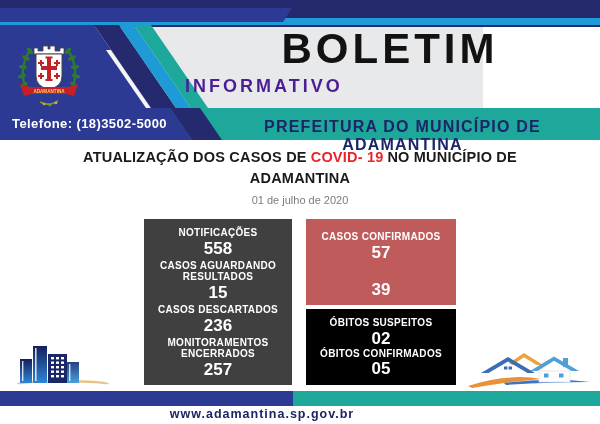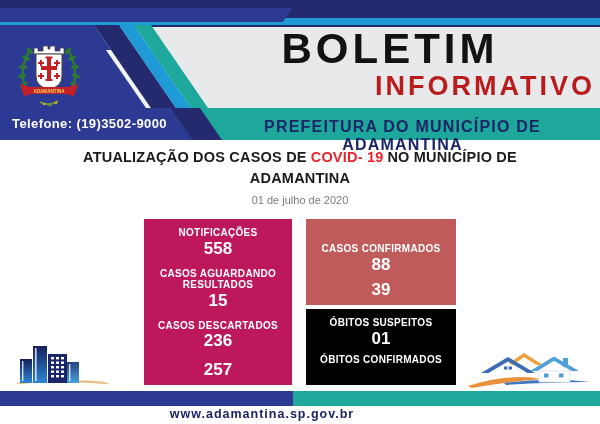--- a/index.html
+++ b/index.html
@@ -1,53 +1,53 @@
 <!DOCTYPE html>
 <html><head>
 <meta charset="utf-8">
 <style>
   html,body{margin:0;padding:0;background:#fff;}
   #canvas{
     position:relative;width:600px;height:424px;overflow:hidden;background:#ffffff;
     font-family:"Liberation Sans",sans-serif;
   }
   
-  .header{position:absolute;left:0;top:0;width:600px;height:140px;background:#e8e9eb;}
+  .header{position:absolute;left:0;top:0;width:483px;height:140px;background:#e8e9eb;}
   .bar-navy-top{position:absolute;left:0;top:0;width:600px;height:18px;background:#252a6e;}
   .bar-blue{position:absolute;left:0;top:18px;width:600px;height:7px;background:#1e9ad6;}
   .bar-navy-thin{position:absolute;left:0;top:25px;width:600px;height:2px;background:#252a6e;}
   .band-teal{position:absolute;left:0;top:108px;width:600px;height:32px;background:#1ea79b;}
   .blue-field{position:absolute;left:0;top:0;width:600px;height:140px;background:#2d3a93;
     clip-path:polygon(0px 25px,94px 25px,151px 108px,170px 108px,192px 140px,0px 140px);}
   .stripe{position:absolute;left:0;top:0;width:600px;height:140px;}
   .stripe-white{background:#f4f5f7;clip-path:polygon(106px 50px,111px 50px,151px 108px,146px 108px);}
   .stripe-navy{background:#252a6e;clip-path:polygon(94px 25px,119px 25px,176px 108px,151px 108px);}
   .stripe-navy2{background:#252a6e;clip-path:polygon(170px 108px,200px 108px,222px 140px,192px 140px);}
   .stripe-blue{background:#1e9ad6;clip-path:polygon(119px 25px,134px 25px,191px 108px,176px 108px);}
   .stripe-teal{background:#1ea79b;clip-path:polygon(134px 25px,151px 25px,208px 108px,191px 108px);}
   .band-royal{position:absolute;left:0;top:8px;width:292px;height:14px;background:#2d3a93;
     clip-path:polygon(0px 0px,292px 0px,283px 14px,0px 14px);}
   .boletim1{position:absolute;left:185px;top:27px;width:410px;text-align:center;
     font-size:42px;line-height:44px;font-weight:bold;letter-spacing:4px;color:#121212;}
-  .boletim2{position:absolute;left:185px;top:71px;width:410px;text-align:right;
-    font-size:27px;line-height:30px;font-weight:bold;letter-spacing:3px;color:#b91c1c;}
+  .boletim2{position:absolute;left:185px;top:71px;width:410px;text-align:left;
+    font-size:18px;line-height:30px;font-weight:bold;letter-spacing:3px;color:#4c1d95;}
   .phone{position:absolute;left:12px;top:116px;font-size:13px;font-weight:bold;color:#ffffff;letter-spacing:.4px;}
   .org{position:absolute;left:215px;top:118px;width:375px;text-align:center;
     font-size:16px;font-weight:bold;color:#1c2566;letter-spacing:1.2px;}
   .crest{position:absolute;left:16px;top:34px;width:66px;height:78px;}
   
   .heading{position:absolute;left:0;top:147px;width:600px;text-align:center;
     font-size:14.5px;line-height:21px;font-weight:bold;color:#1a1a1a;letter-spacing:.2px;}
   .heading .hl{color:#e8242c;margin:0 4px;}
   .date{position:absolute;left:0;top:194px;width:600px;text-align:center;
     font-size:11px;color:#7b7b7b;}
   .panel{position:absolute;display:flex;flex-direction:column;justify-content:space-between;
     text-align:center;color:#ffffff;box-sizing:border-box;}
-  .panel-blue{left:144px;top:219px;width:148px;height:166px;background:#be185d;padding:8px 2px 6px;}
-  .panel-red{left:306px;top:219px;width:150px;height:86px;background:#c05b5b;padding:24px 2px 6px;}
+  .panel-blue{left:144px;top:219px;width:148px;height:166px;background:#404040;padding:8px 2px 6px;}
+  .panel-red{left:306px;top:219px;width:150px;height:86px;background:#c05b5b;padding:12px 2px 6px;}
   .panel-black{left:306px;top:309px;width:150px;height:76px;background:#000000;padding:8px 2px 20px;}
   .stat-label span{display:block;font-size:10px;line-height:11.5px;font-weight:bold;letter-spacing:.3px;}
   .stat-value{font-size:17px;line-height:18px;font-weight:bold;margin-top:1px;}
   
   .bar-bottom-navy{position:absolute;left:0;top:391px;width:293px;height:15px;background:#2d3a93;}
   .bar-bottom-teal{position:absolute;left:293px;top:391px;width:307px;height:15px;background:#1ea79b;}
   .site{position:absolute;left:0;top:407px;width:524px;text-align:center;
     font-size:12.5px;font-weight:bold;color:#1c2566;letter-spacing:1px;}
   .buildings{position:absolute;left:15px;top:341px;width:95px;height:48px;}
   .houses{position:absolute;left:464px;top:349px;width:130px;height:42px;}
@@ -103,21 +103,21 @@
       <text x="33" y="58.5" text-anchor="middle" font-size="4.6" font-weight="bold" fill="#f4d35e" font-family="Liberation Sans, sans-serif">ADAMANTINA</text>
 
       <path d="M24 68 q9 5 18 -1" stroke="#7a9a2e" stroke-width="2" fill="none"></path>
       <circle cx="28" cy="70" r="1.3" fill="#cfae3a"></circle>
       <circle cx="34" cy="71" r="1.3" fill="#7a9a2e"></circle>
       <circle cx="40" cy="69" r="1.3" fill="#cfae3a"></circle>
     </svg>
 
     <div class="boletim1">BOLETIM</div>
     <div class="boletim2">INFORMATIVO</div>
-    <div class="phone">Telefone: (19)3502-9000</div>
+    <div class="phone">Telefone: (18)3502-5000</div>
     <div class="org">PREFEITURA DO MUNICÍPIO DE ADAMANTINA</div>
   </div>
 
   <div class="heading">
     <span>ATUALIZAÇÃO DOS CASOS DE</span><span class="hl">COVID- 19</span><span>NO MUNICÍPIO DE</span>
     <br>
     <span>ADAMANTINA</span>
   </div>
   <div class="date">01 de julho de 2020</div>
 
@@ -135,47 +135,52 @@
       </div>
       <div class="stat-value">15</div>
     </div>
     <div class="stat">
       <div class="stat-label">
         <span>CASOS DESCARTADOS</span>
       </div>
       <div class="stat-value">236</div>
     </div>
     <div class="stat">
+      <div class="stat-label">
+        <span>MONITORAMENTOS</span>
+        <span>ENCERRADOS</span>
+      </div>
       <div class="stat-value">257</div>
     </div>
   </div>
 
   <div class="panel panel-red">
     <div class="stat">
       <div class="stat-label">
         <span>CASOS CONFIRMADOS</span>
       </div>
-      <div class="stat-value">88</div>
+      <div class="stat-value">57</div>
     </div>
     <div class="stat">
       <div class="stat-value">39</div>
     </div>
   </div>
 
   <div class="panel panel-black">
     <div class="stat">
       <div class="stat-label">
         <span>ÓBITOS SUSPEITOS</span>
       </div>
-      <div class="stat-value">01</div>
+      <div class="stat-value">02</div>
     </div>
     <div class="stat">
       <div class="stat-label">
         <span>ÓBITOS CONFIRMADOS</span>
       </div>
+      <div class="stat-value">05</div>
     </div>
   </div>
 
   <svg class="buildings" viewBox="0 0 95 48">
     <defs>
       <linearGradient id="gb" x1="0" y1="0" x2="0" y2="1">
         <stop offset="0" stop-color="#141f5c"></stop>
           <stop offset="1" stop-color="#2e86d6"></stop>
       </linearGradient>
       <linearGradient id="gb2" x1="0" y1="0" x2="0" y2="1">

